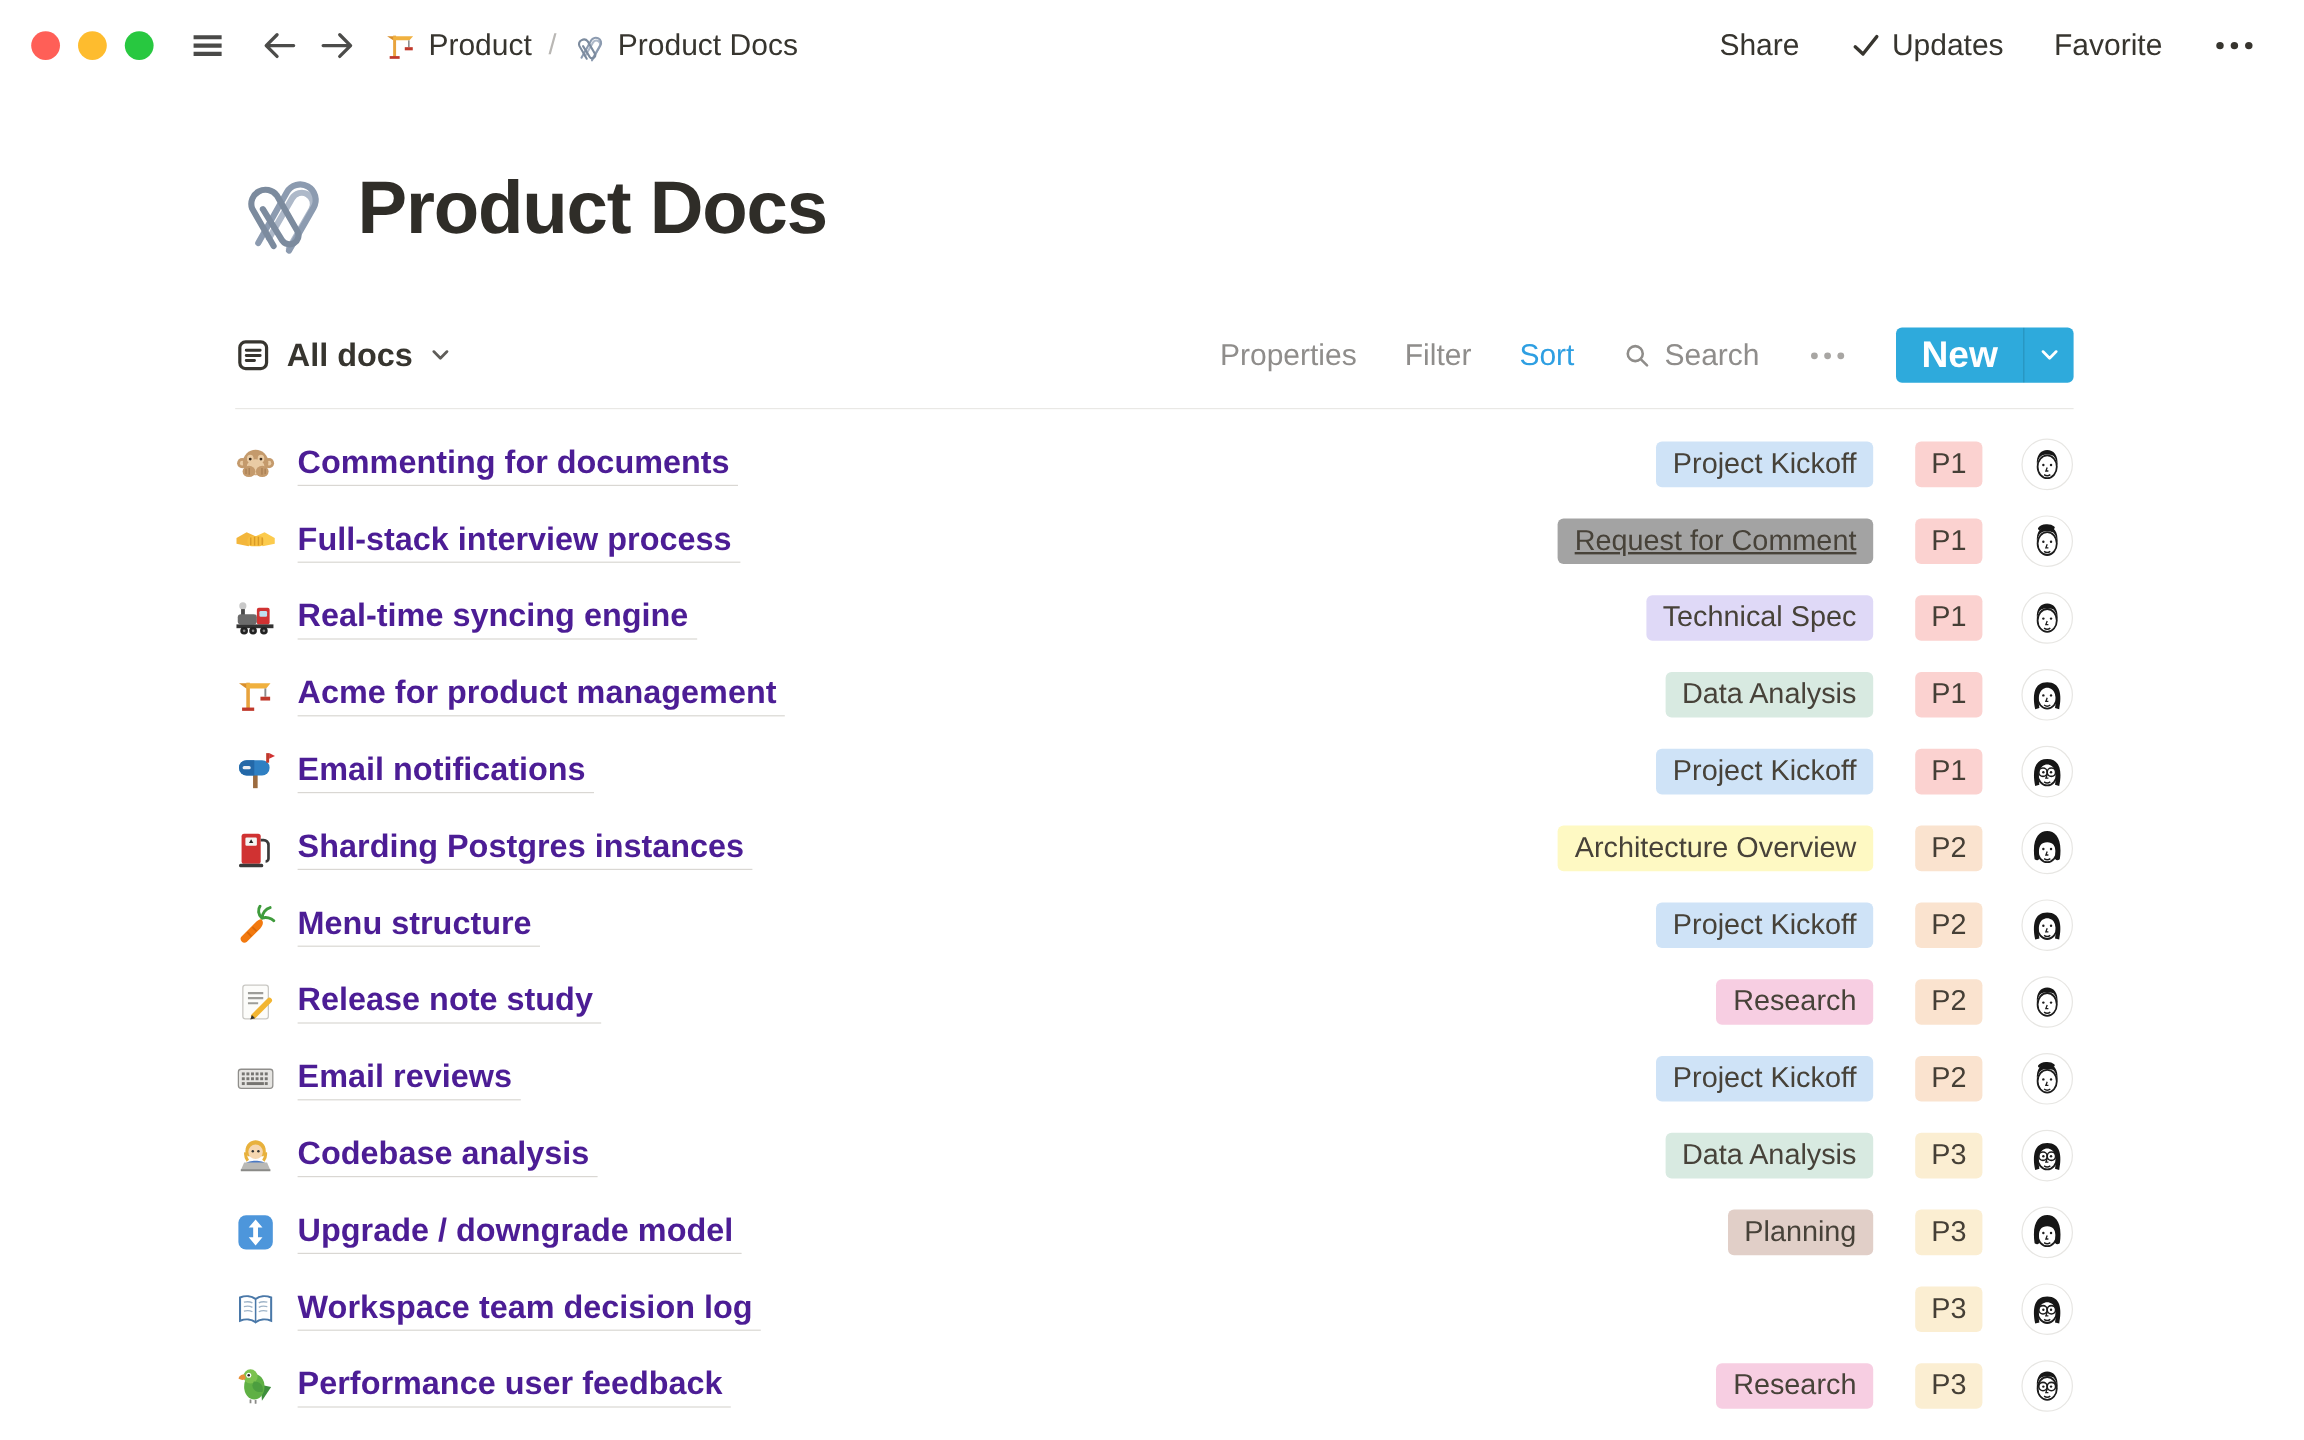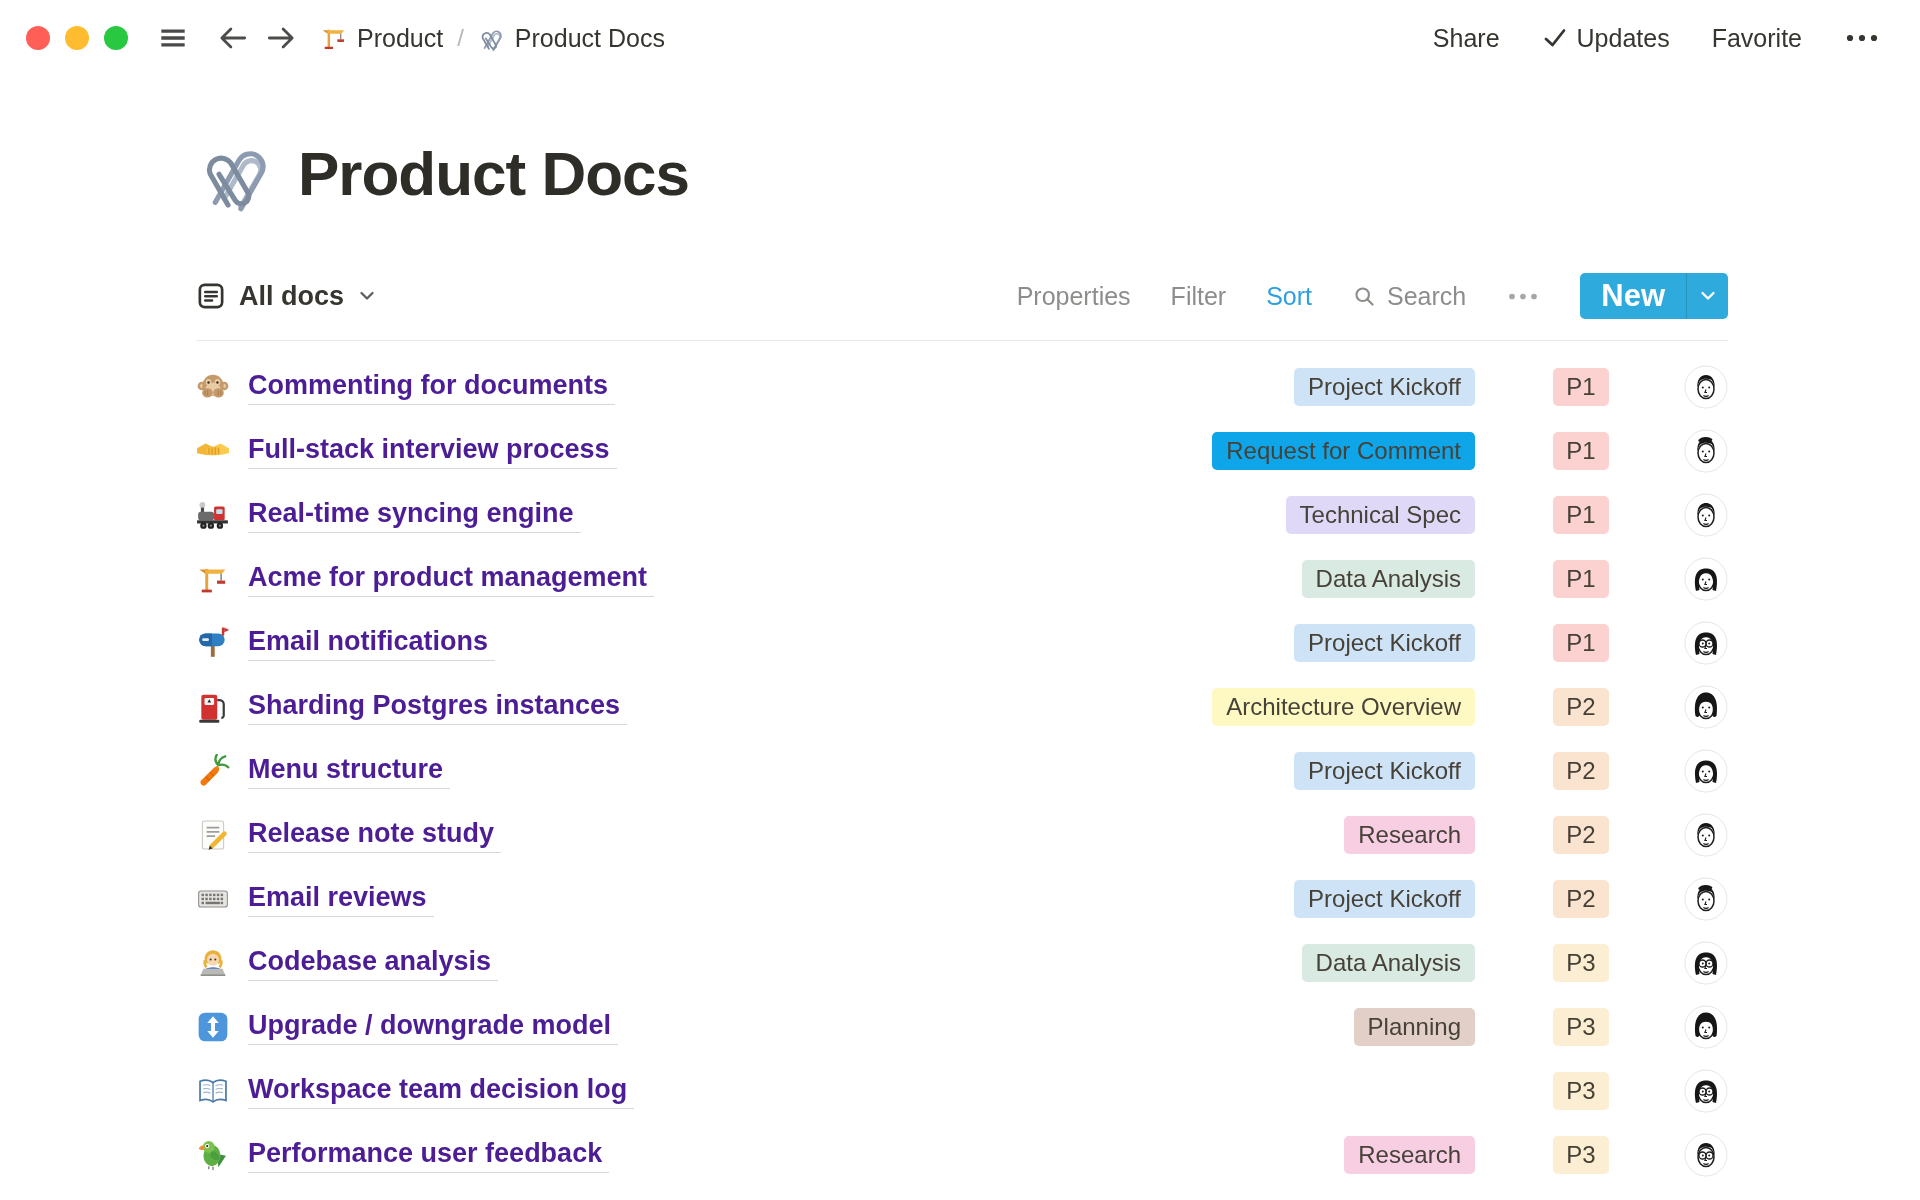--- a/index.html
+++ b/index.html
@@ -56,21 +56,21 @@
 
   .table-divider { border-top:1px solid #E9E8E5; margin-top:20px; }
 
   
   .rows { padding-top:14px; }
   .doc-row { height:64px; display:flex; align-items:center; }
   .row-main { display:flex; align-items:center; gap:18px; flex:1; min-width:0; }
   .doc-emoji { width:34px; height:34px; flex:none; }
   .doc-title { font-size:27px; font-weight:700; color:#4c1d95;
                border-bottom:1.5px solid #D9D7D3; padding:0 7px 3px 0; white-space:nowrap; }
-  .row-meta { display:flex; align-items:center; flex:none;gap:43px; }
+  .row-meta { display:flex; align-items:center; flex:none; }
   .tag-cell { display:flex; justify-content:flex-end; min-width:330px; }
   .tag { height:38px; line-height:38px; border-radius:5px; padding:0 14px;
          font-size:24px; color:#474239; white-space:nowrap; }
   .pri-cell { width:56px; margin-left:35px; }
   .pri { display:block; text-align:center; height:38px; line-height:38px;
          border-radius:5px; font-size:24px; color:#453F36; }
   .avatar-cell { width:44px; height:44px; margin-left:32px; }
 </style>
 </head>
 <body>
@@ -270,21 +270,21 @@
               <path d="M1 13.5l8-4.5 6.5 3-5 8-9.5-2z" fill="#F3B63B"></path>
     <path d="M31 13.5L23 9l-6.5 3 5 8 9.5-2z" fill="#FCCB4D"></path>
     <rect x="9.5" y="12" width="13" height="8" rx="3.5" fill="#F7BE3F"></rect>
     <path d="M12.2 13v6M15.2 12.6v6.8M18.2 12.6v6.8M21.2 13v6" stroke="#D99B27" stroke-width="1.1" fill="none"></path>
             </svg>
           </span>
       <span class="doc-title">Full-stack interview process</span>
     </div>
     <div class="row-meta">
       <span class="tag-cell">
-            <span class="tag" style="background: #0ea5e9;">Request for Comment</span>
+            <span class="tag" style="background: #a3a3a3; text-decoration: underline;">Request for Comment</span>
           </span>
       <span class="pri-cell">
             <span class="pri" style="background: rgb(251, 210, 208);">P1</span>
           </span>
       <span class="avatar-cell">
             <svg viewBox="0 0 44 44" width="100%" height="100%" xmlns="http://www.w3.org/2000/svg">
               <circle cx="22" cy="22" r="21" fill="#ffffff" stroke="#E7E6E3"></circle>
    <ellipse cx="22" cy="24" rx="8" ry="9.5" fill="none" stroke="#1C1C1C" stroke-width="1.5"></ellipse>
    <path d="M13.5 23c-1-9 3.5-13.5 8.5-13.5s9.5 4.5 8.5 13.5c-.8-5-2.5-8-4-8.5-2.8-1-7-1-9.5.5-1.7 1-3 4-3.5 8z" fill="#161616"></path>
               <path d="M15.5 11.5c2.2-2.8 8.8-3.2 11.6-.8" stroke="#161616" stroke-width="2.4" fill="none" stroke-linecap="round"></path>

